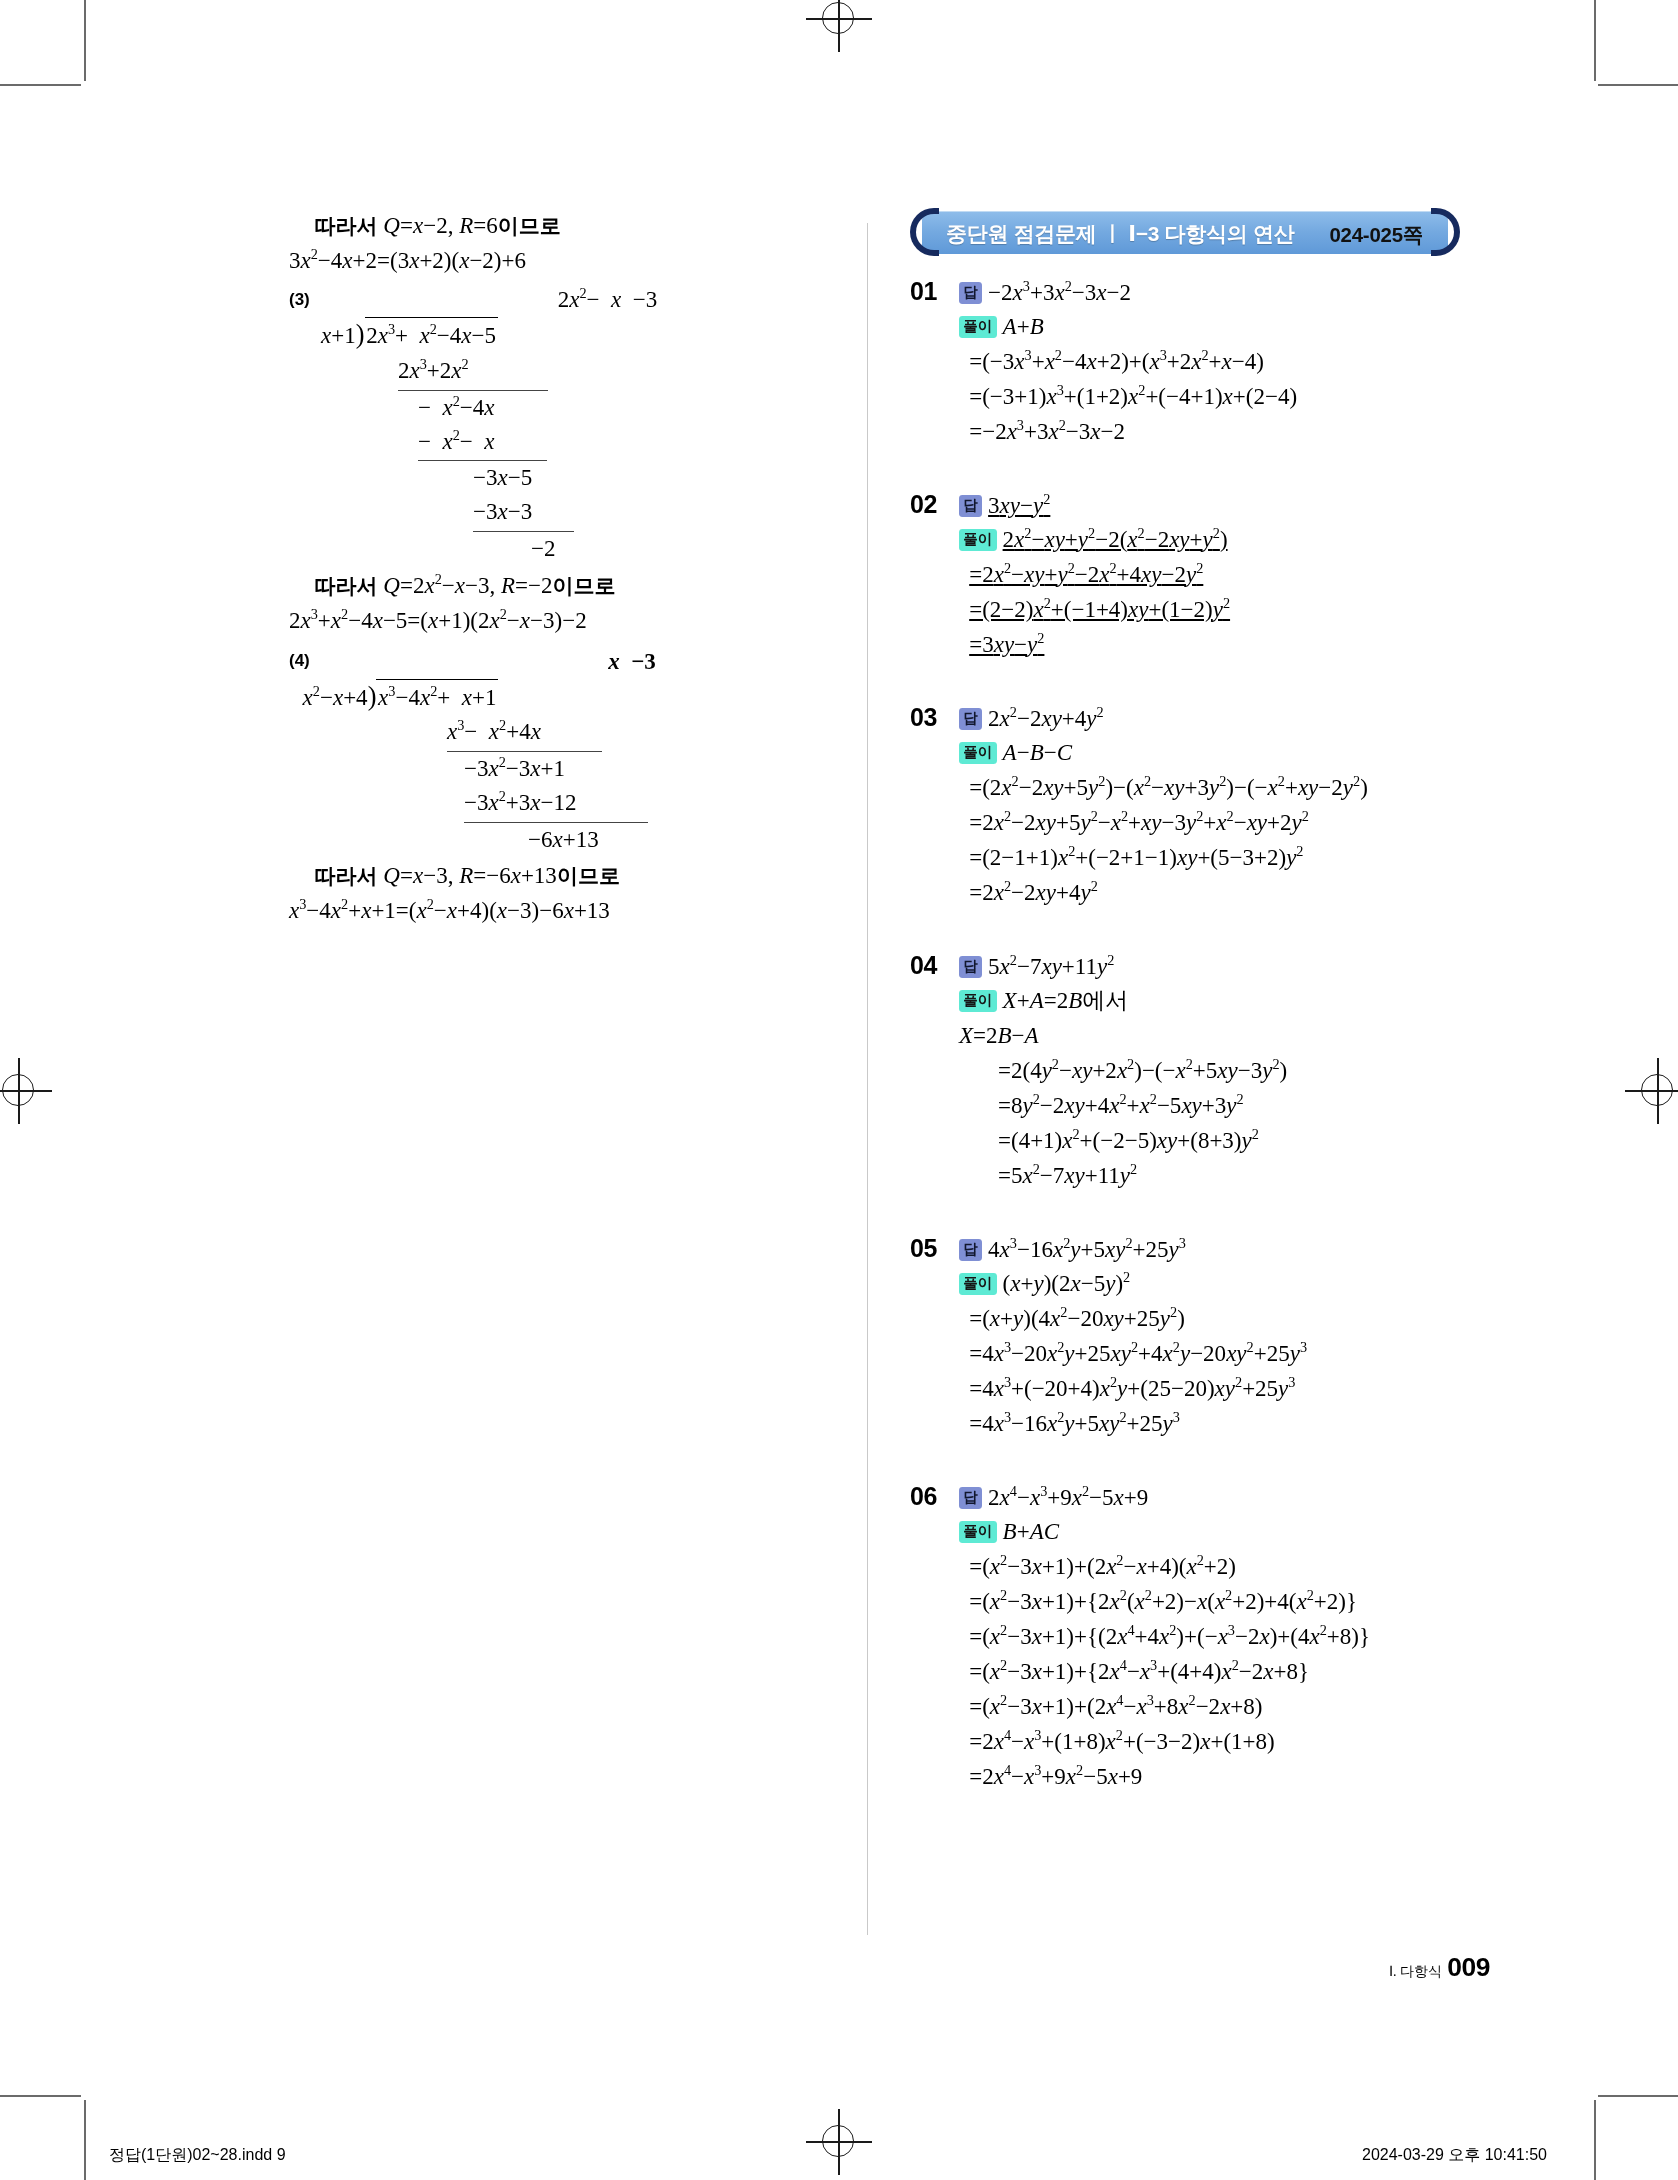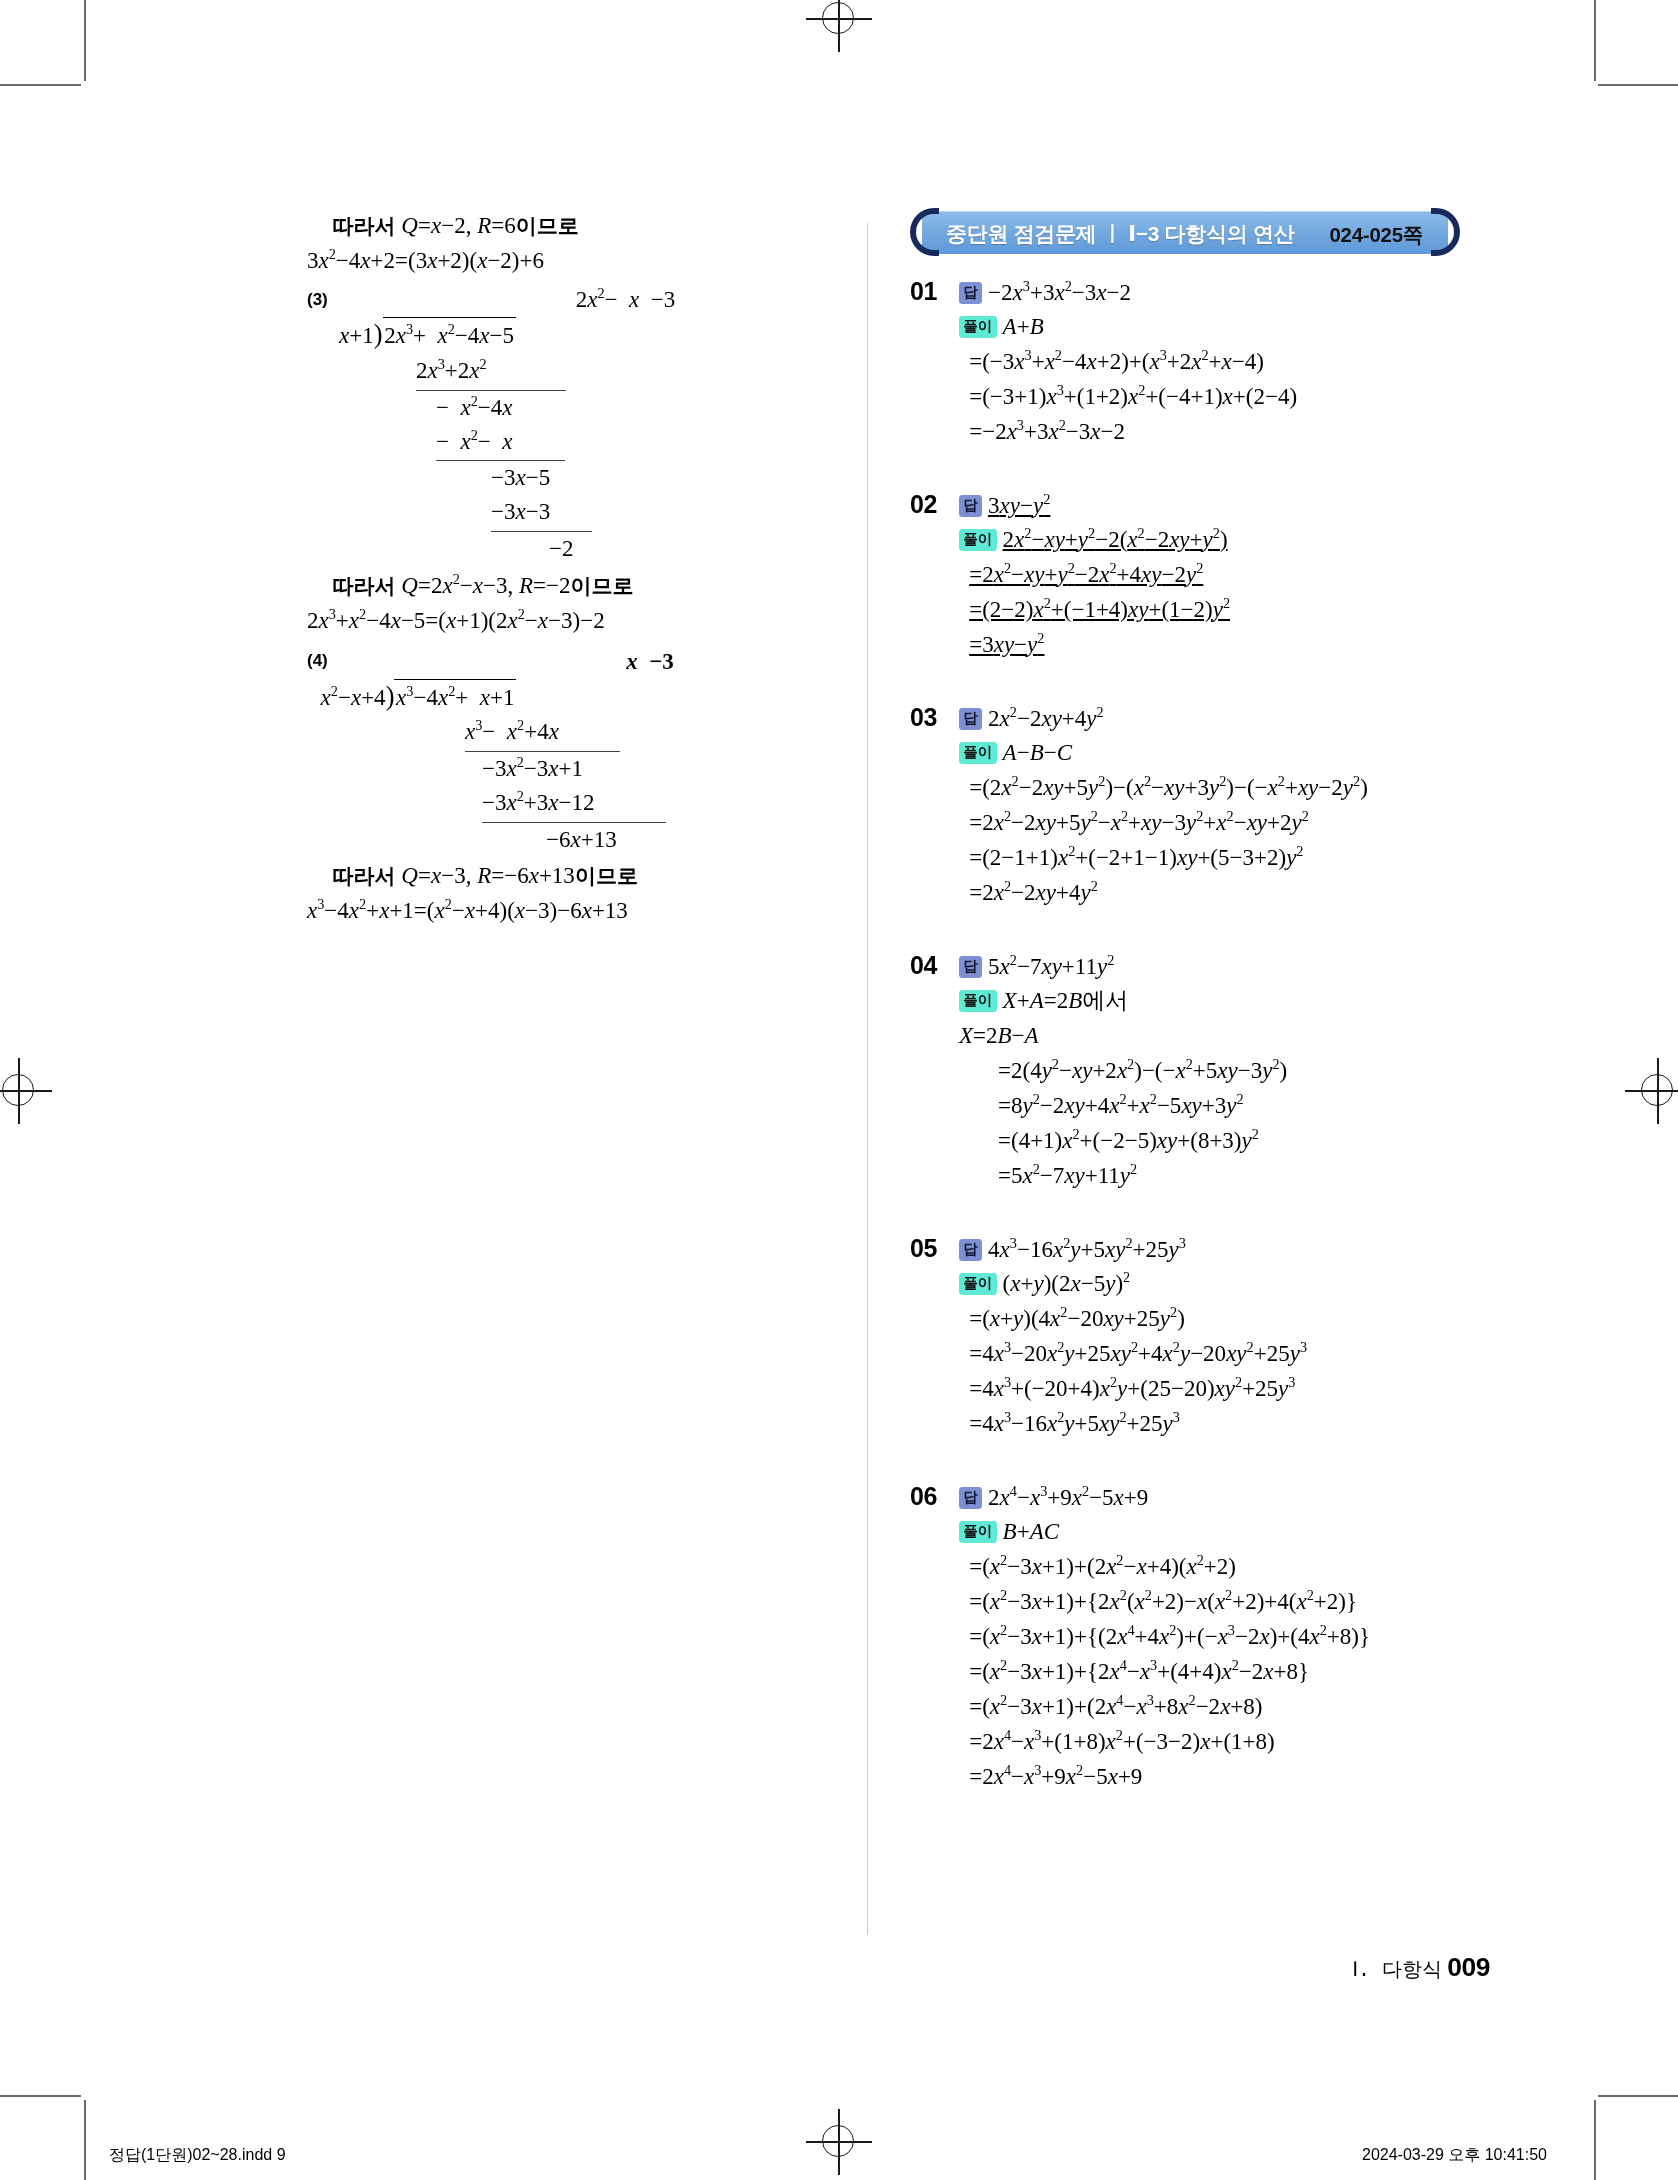--- a/index.html
+++ b/index.html
@@ -52,21 +52,21 @@
     left: 867px;
     top: 223px;
     width: 0.9px;
     height: 1712px;
     background: #c9c9c9;
   }
 
   
   .col-left {
     position: absolute;
-    left: 307px;
+    left: 289px;
     top: 208px;
     width: 528px;
   }
   .col-right {
     position: absolute;
     left: 910px;
     top: 211px;
     width: 596px;
   }
 
@@ -223,22 +223,22 @@
   .page-footer {
     position: absolute;
     right: 189px;
     bottom: 198px;
     font-family: "Liberation Sans", "DejaVu Sans", sans-serif;
     font-size: 19.6px;
     color: #000;
     white-space: nowrap;
   }
   .page-footer .chap {
-    font-family: Liberation Mono, monospace;
-    font-size: 20px;
+    font-family: Liberation Serif, serif;
+    font-size: 14px;
   }
   .page-footer .pno {
     font-weight: 700;
     font-size: 26.4px;
     letter-spacing: -0.4px;
     margin-left: 5.1px;
   }
 
   .slug {
     position: absolute;

